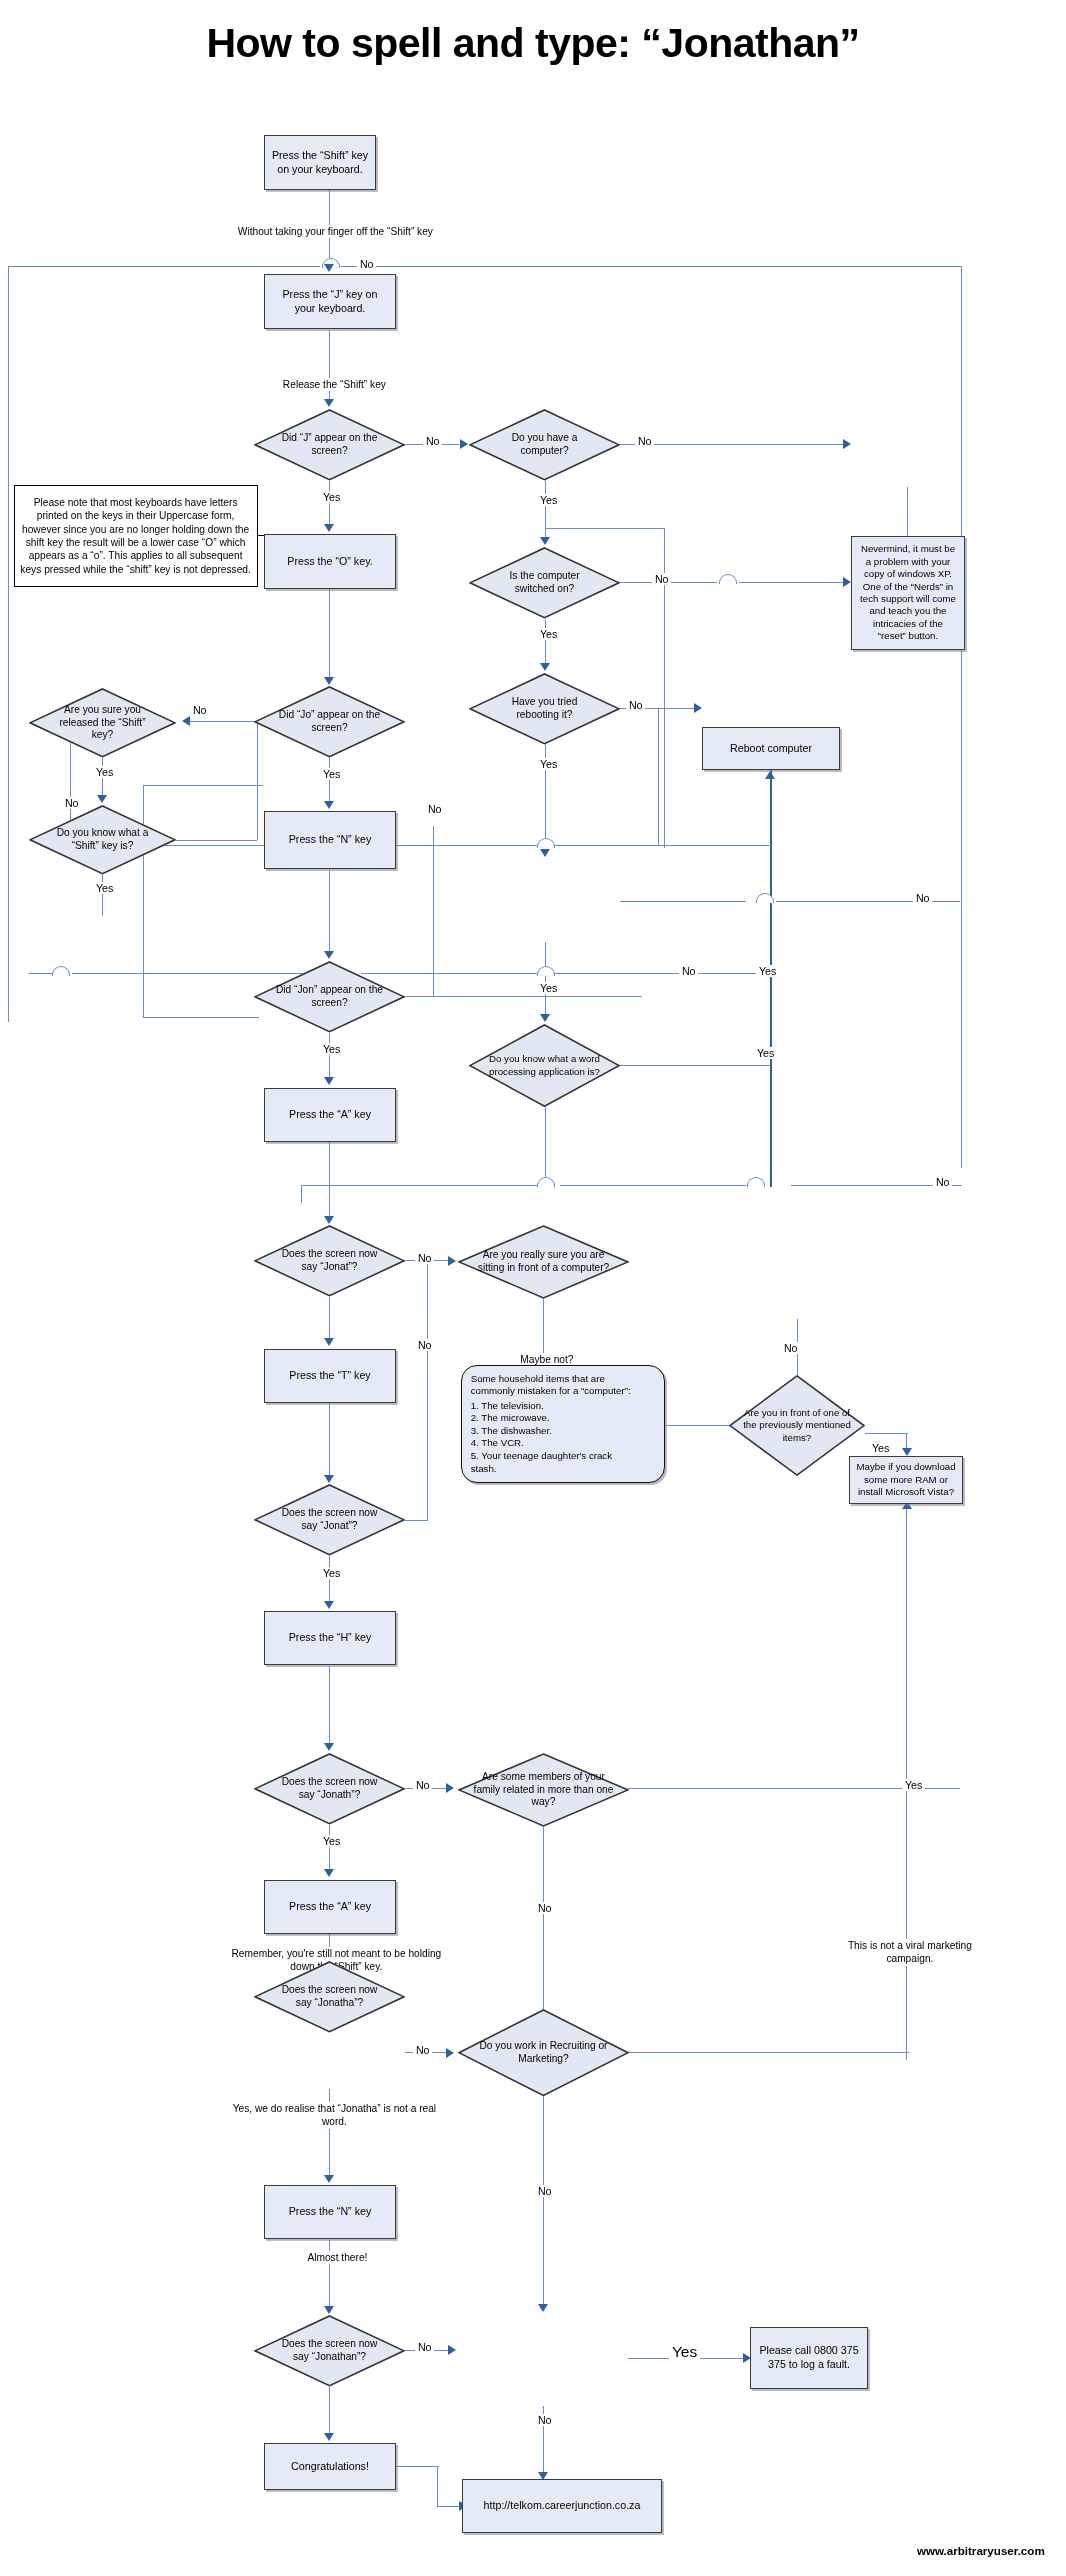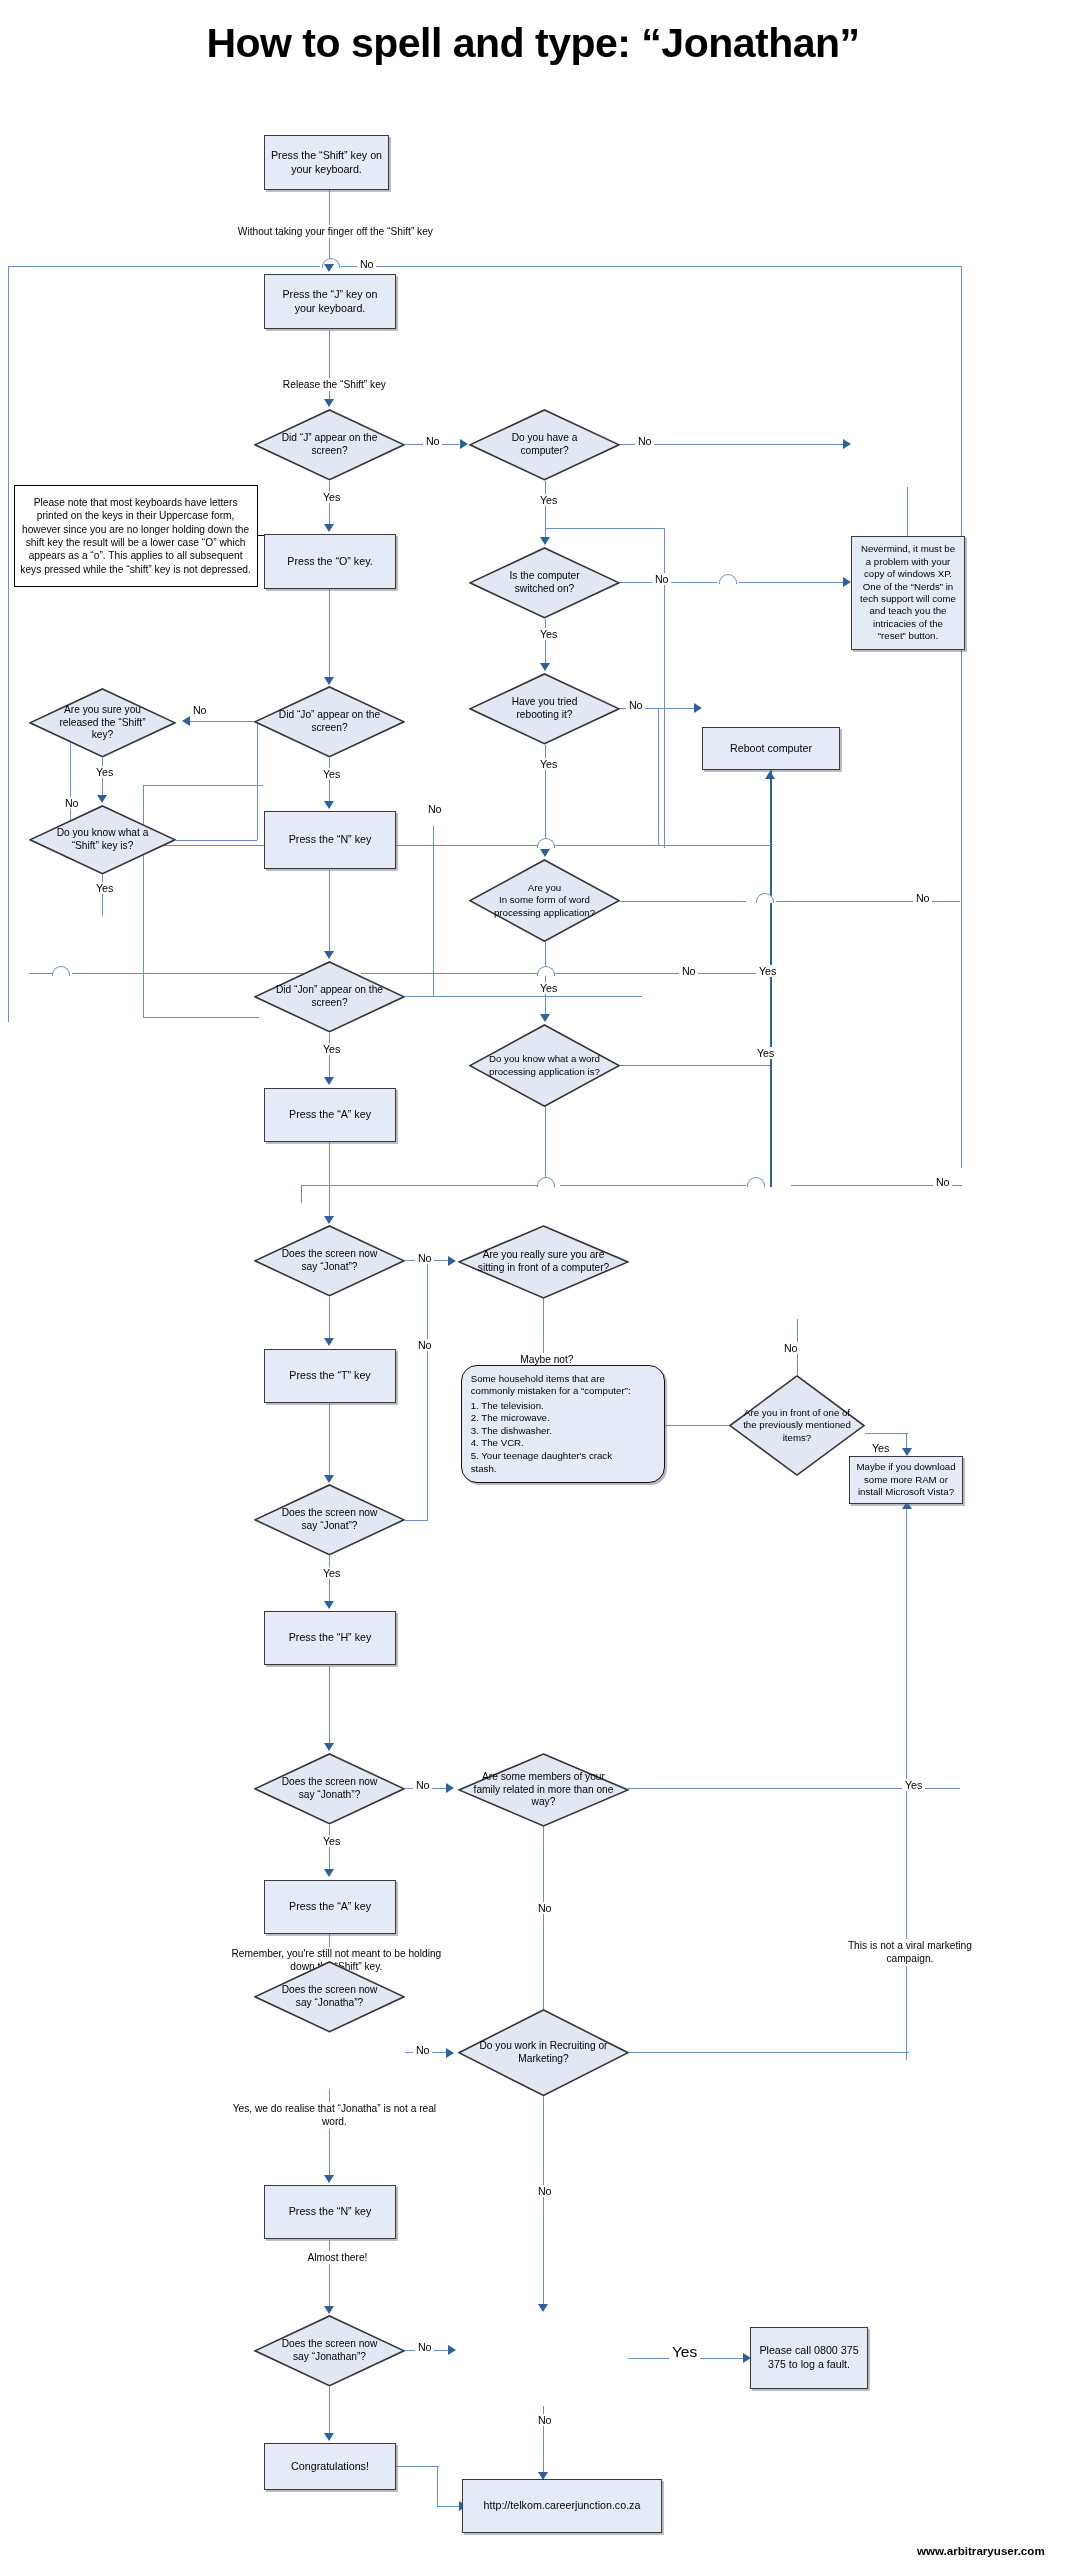--- a/index.html
+++ b/index.html
@@ -173,21 +173,21 @@
   }
 </style>
 </head>
 <body>
 
 <div id="page">
 
   <div id="title">How to spell and type: “Jonathan”</div>
   <div id="footer">www.arbitraryuser.com</div>
 
-  <div class="node proc" style="left:264px;top:135px;width:125px;height:55px;text-align:center;">
+  <div class="node proc" style="left:264px;top:135px;width:112px;height:55px;text-align:center;">
     <span>Press the “Shift” key on your keyboard.</span>
   </div>
   <div class="ln v" style="left:329px;top:190px;height:80px;"></div>
   <div class="cap" style="left:221px;top:225px;width:223px;">Without taking your finger off the “Shift” key</div>
   <div class="arw down" style="left:324px;top:264px;"></div>
 
   <div class="ln h" style="left:7.8px;top:266px;width:312px;"></div>
   <div class="ln h" style="left:341px;top:266px;width:620px;"></div>
   <div class="hop" style="left:322px;top:258px;"></div>
   <div class="elbl" style="left:357px;top:258px;">No</div>
@@ -453,30 +453,20 @@
   </div>
   <div class="ln thickv dark" style="left:770px;top:770px;height:417px;"></div>
   <div class="arw up" style="left:765px;top:771px;"></div>
 
   <div class="ln h" style="left:70px;top:845px;width:250px;"></div>
   <div class="ln h" style="left:361px;top:845px;width:411px;"></div>
   <div class="hop" style="left:537px;top:838px;"></div>
   <div class="ln v" style="left:70px;top:737px;height:110px;"></div>
   <div class="elbl" style="left:62px;top:797px;">No</div>
 
-  <div class="dia" style="left:469px;top:859px;width:151px;height:83px;">
-    <div class="shape"></div>
-    <svg class="edge" viewBox="0 0 156 86" preserveAspectRatio="none">
-      <polygon points="78,1 155,43 78,85 1,43" fill="none" stroke="#333" stroke-width="1.6"></polygon>
-    </svg>
-    <div class="lbl" style="padding:0 10%;font-size:9.7px;">
-      <span style="white-space:pre-line;">Are you
-In some form of word processing application?</span>
-    </div>
-  </div>
   <div class="ln h" style="left:620px;top:901px;width:126px;"></div>
   <div class="ln h" style="left:776px;top:901px;width:184px;"></div>
   <div class="hop" style="left:756px;top:893px;"></div>
   <div class="elbl" style="left:913px;top:892px;">No</div>
   <div class="ln v" style="left:545px;top:942px;height:78px;"></div>
   <div class="elbl" style="left:537px;top:982px;">Yes</div>
   <div class="arw down" style="left:540px;top:1014px;"></div>
 
   <div class="ln h" style="left:29px;top:973px;width:23px;"></div>
   <div class="ln h" style="left:72px;top:973px;width:250px;"></div>

